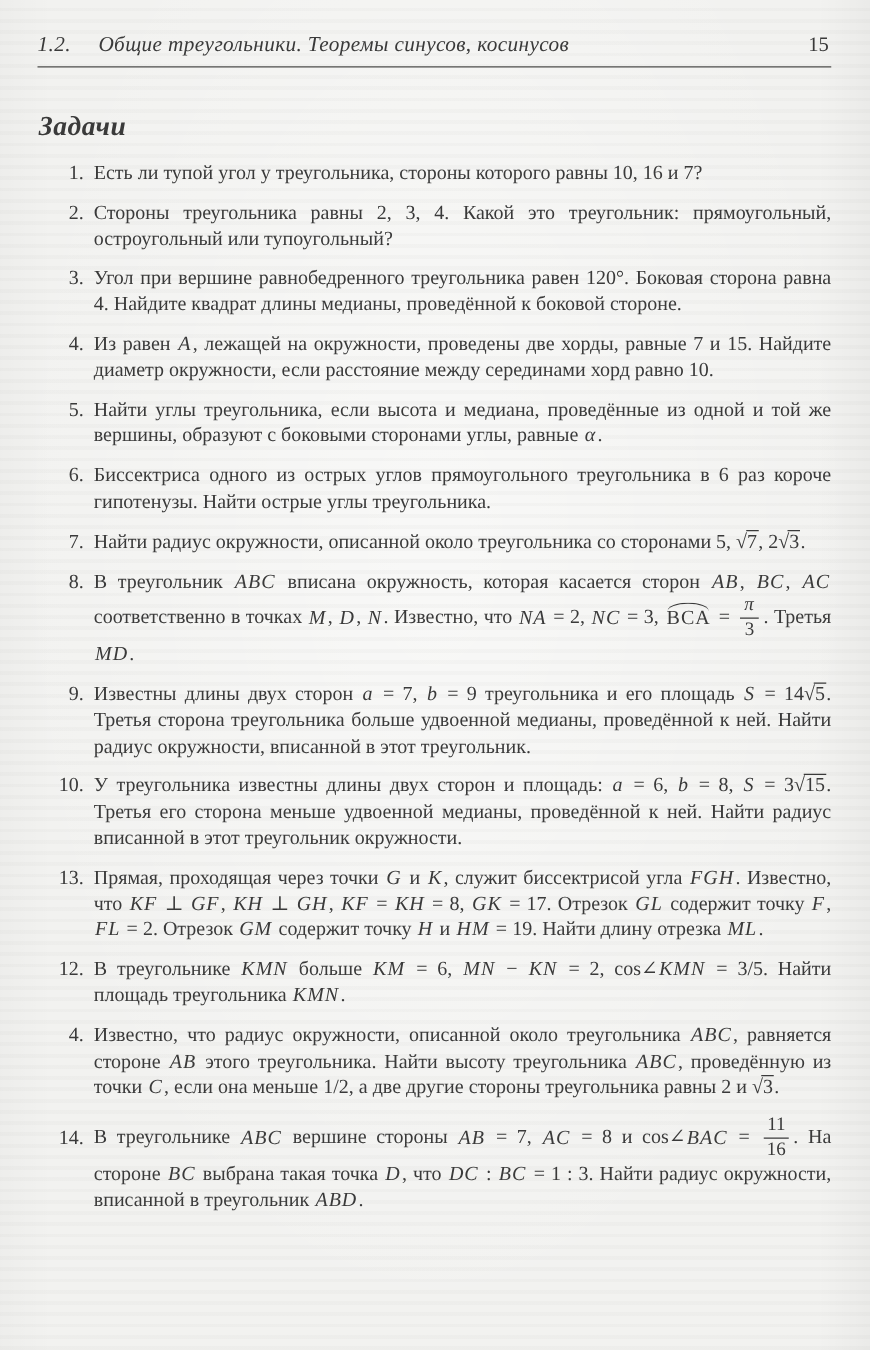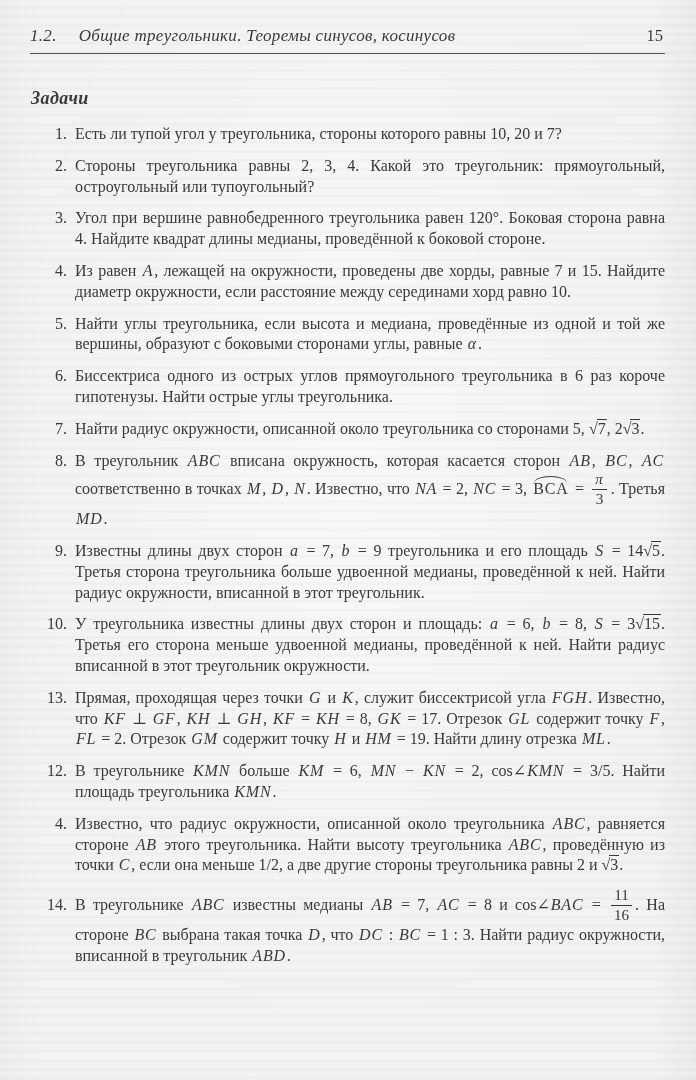--- a/index.html
+++ b/index.html
@@ -24,21 +24,21 @@
     font-size:17px;
     padding:0 2px 7px 0;
     border-bottom:1.4px solid #4e4e4c;
   }
   .header-left{font-style:italic;letter-spacing:0.3px;}
   .header-left .sec{margin-right:22px;}
   .pageno{font-style:normal;font-size:16.5px;}
   
   .zheading{
     margin:34px 0 0 1px;
-    font-size:18px;
+    font-size:22px;
     font-weight:bold;
     font-style:italic;
     letter-spacing:0.4px;
   }
   
   .problems{
     margin-top:15px;
     display:flex;flex-direction:column;gap:11px;
     font-size:16px;line-height:1.3;
   }
@@ -74,21 +74,21 @@
       <span class="sec">1.2.</span><span class="header-title">Общие треугольники. Теоремы синусов, косинусов</span>
     </div>
     <span class="pageno">15</span>
   </div>
 
   <h2 class="zheading">Задачи</h2>
 
   <div class="problems">
       <div class="problem">
         <span class="pnum">1.</span>
-        <div class="ptext"><span>Есть ли тупой угол у треугольника, стороны которого равны 10, 20 и 7?</span></div>
+        <div class="ptext"><span>Есть ли тупой угол у треугольника, стороны которого равны 10, 16 и 7?</span></div>
       </div>
       <div class="problem">
         <span class="pnum">2.</span>
         <div class="ptext"><span>Стороны треугольника равны 2, 3, 4. Какой это треугольник: прямоугольный, остроугольный или тупоугольный?</span></div>
       </div>
       <div class="problem">
         <span class="pnum">3.</span>
         <div class="ptext"><span>Угол при вершине равнобедренного треугольника равен 120°. Боковая сторона равна 4. Найдите квадрат длины медианы, проведённой к боковой стороне.</span></div>
       </div>
       <div class="problem">
@@ -129,20 +129,20 @@
       <div class="problem">
         <span class="pnum">12.</span>
         <div class="ptext"><span>В треугольнике </span><span class="mi">KMN</span><span> больше </span><span class="mi">KM</span><span> = 6, </span><span class="mi">MN</span><span> − </span><span class="mi">KN</span><span> = 2, cos∠</span><span class="mi">KMN</span><span> = 3/5. Найти площадь треугольника </span><span class="mi">KMN</span><span>.</span></div>
       </div>
       <div class="problem">
         <span class="pnum">4.</span>
         <div class="ptext"><span>Известно, что радиус окружности, описанной около треугольника </span><span class="mi">ABC</span><span>, равняется стороне </span><span class="mi">AB</span><span> этого треугольника. Найти высоту треугольника </span><span class="mi">ABC</span><span>, проведённую из точки </span><span class="mi">C</span><span>, если она меньше 1/2, а две другие стороны треугольника равны 2 и </span><span class="sqrt"><span class="rad">√</span><span class="rcd">3</span></span><span>.</span></div>
       </div>
       <div class="problem">
         <span class="pnum">14.</span>
-        <div class="ptext"><span>В треугольнике </span><span class="mi">ABC</span><span> известны медианы </span><span class="mi">AB</span><span> = 7, </span><span class="mi">AC</span><span> = 8 и cos∠</span><span class="mi">BAC</span><span> = </span><span class="frac">
+        <div class="ptext"><span>В треугольнике </span><span class="mi">ABC</span><span> вершине стороны </span><span class="mi">AB</span><span> = 7, </span><span class="mi">AC</span><span> = 8 и cos∠</span><span class="mi">BAC</span><span> = </span><span class="frac">
             <span class="num">11</span>
             <span class="den">16</span>
           </span><span>. На стороне </span><span class="mi">BC</span><span> выбрана такая точка </span><span class="mi">D</span><span>, что </span><span class="mi">DC</span><span> : </span><span class="mi">BC</span><span> = 1 : 3. Найти радиус окружности, вписанной в треугольник </span><span class="mi">ABD</span><span>.</span></div>
       </div>
     </div>
 
 </div>
 
 </body></html>

